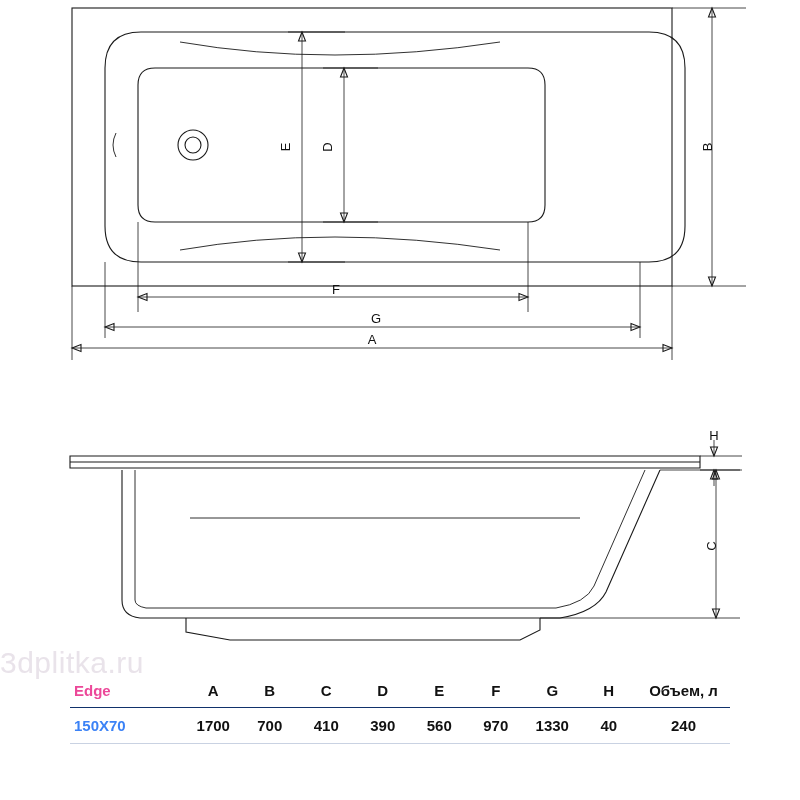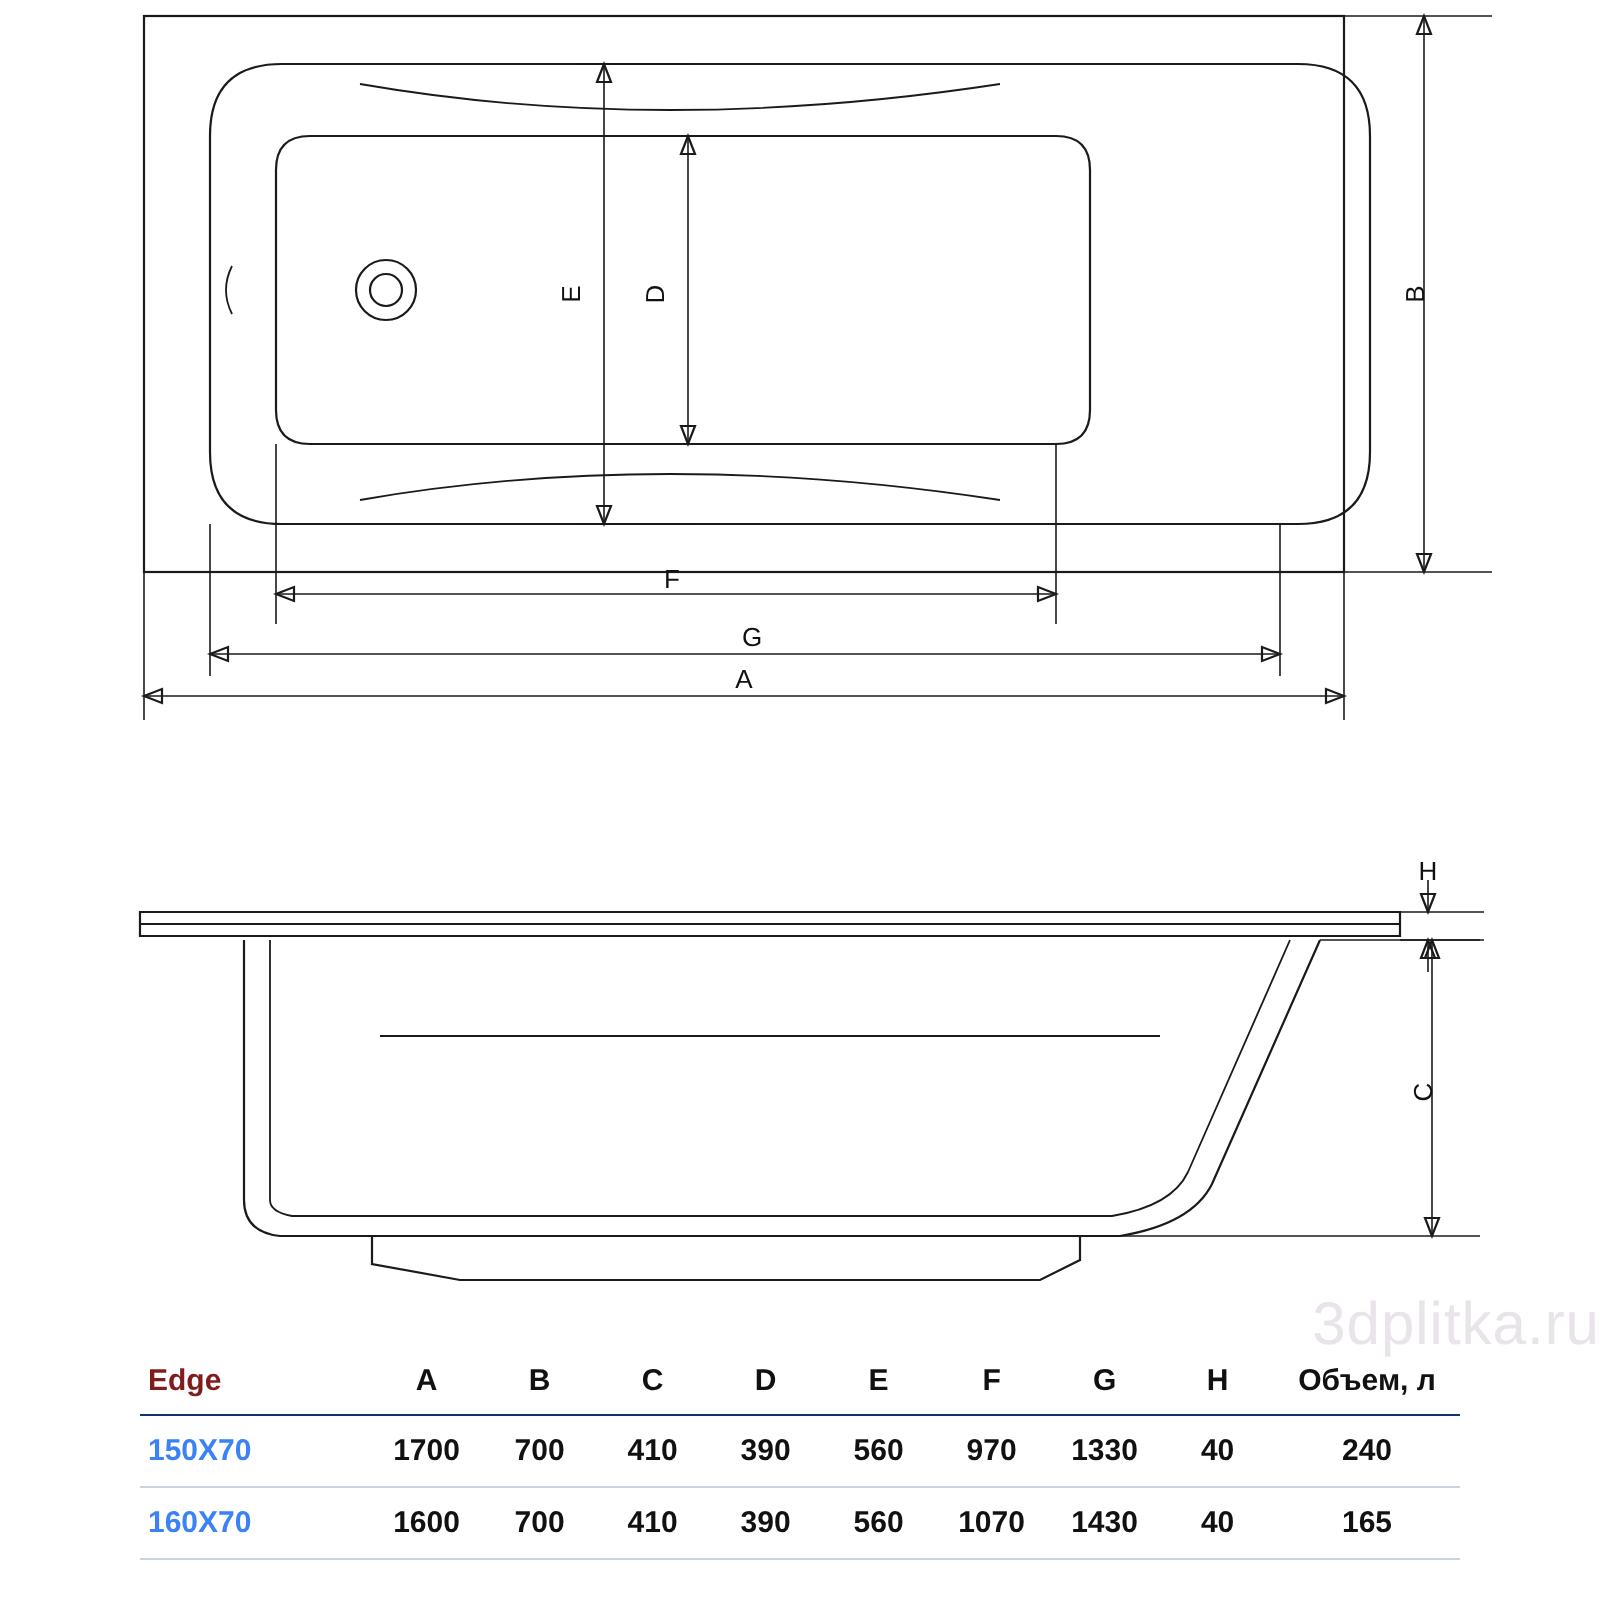--- a/index.html
+++ b/index.html
@@ -44,21 +44,21 @@
   .lbl {
     font-family: "Liberation Sans", sans-serif;
     font-size: 13px;
     fill: #111111;
   }
   .wm {
     position: absolute;
     left: 0;
     top: 646px;
     width: 800px;
-    text-align: right;
+    text-align: left;
     font-family: "Liberation Sans", sans-serif;
     font-size: 30px;
     color: #e9e3ea;
     letter-spacing: 0.5px;
     user-select: none;
   }
   
   .table-wrap {
     position: absolute;
     left: 70px;
@@ -75,21 +75,21 @@
   table.spec thead th {
     font-weight: bold;
     padding: 6px 0 8px 0;
     text-align: center;
     border-bottom: 1.5px solid #11326b;
     white-space: nowrap;
   }
   table.spec thead th.first {
     text-align: left;
     padding-left: 4px;
-    color: #7f1d1d;
+    color: #ec4899;
   }
   table.spec tbody td {
     padding: 9px 0 9px 0;
     text-align: center;
     border-bottom: 1px solid #c9d2e2;
     white-space: nowrap;
   }
   table.spec tbody td.first {
     text-align: left;
     padding-left: 4px;
@@ -218,29 +218,17 @@
           <td class="val">1700</td>
           <td class="val">700</td>
           <td class="val">410</td>
           <td class="val">390</td>
           <td class="val">560</td>
           <td class="val">970</td>
           <td class="val">1330</td>
           <td class="val">40</td>
           <td class="val">240</td>
         </tr>
-        <tr>
-          <td class="first">160X70</td>
-          <td class="val">1600</td>
-          <td class="val">700</td>
-          <td class="val">410</td>
-          <td class="val">390</td>
-          <td class="val">560</td>
-          <td class="val">1070</td>
-          <td class="val">1430</td>
-          <td class="val">40</td>
-          <td class="val">165</td>
-        </tr>
       </tbody>
     </table>
   </div>
 
 </div>
 
 </body></html>

